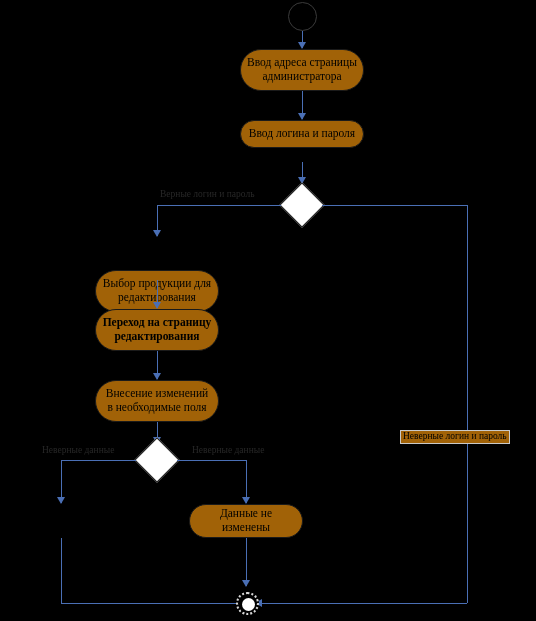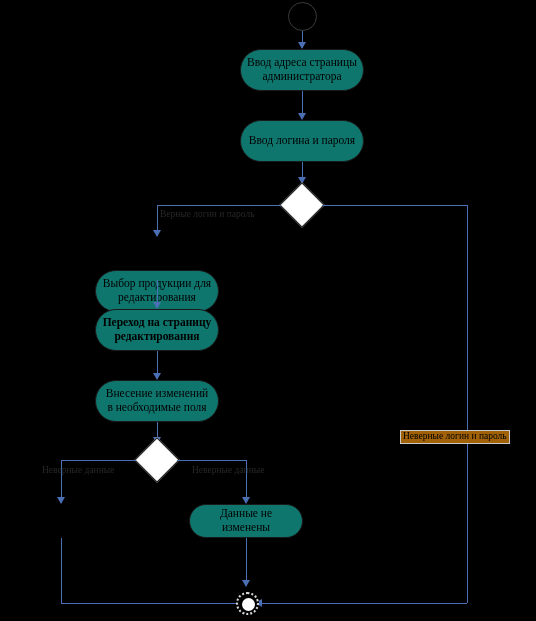--- a/index.html
+++ b/index.html
@@ -12,21 +12,21 @@
     width: 536px;
     height: 621px;
     background: #000000;
     overflow: hidden;
     font-family: "Liberation Serif", "DejaVu Serif", serif;
   }
 
   
   .activity {
     position: absolute;
-    background: #0f766e;
+    background: #a16207;
     border: 1px solid #1a1a1a;
     border-radius: 22px;
     color: #000000;
     display: flex;
     align-items: center;
     justify-content: center;
     text-align: center;
     line-height: 1.18;
     font-size: 11.5px;
     box-sizing: border-box;
@@ -93,21 +93,20 @@
 
   
   .edge-label {
     position: absolute;
     font-size: 9.5px;
     white-space: nowrap;
     line-height: 1;
   }
   .edge-label.faint {
     color: #272727;
-    margin-top: 20px;
   }
   .edge-label.boxed {
     color: #000000;
     background: #a16207;
     padding: 1px 2px;
     border: 1px solid #c9c9c9;
   }
 </style>
 </head>
 <body>
@@ -119,21 +118,21 @@
   <div class="edge-v" style="left:302px; top:31px; height:17px;"></div>
   <div class="arrow-down" style="left:298px; top:42px;"></div>
 
   <div class="activity" style="left:240px; top:49px; width:124px; height:42px;">
     <span>Ввод адреса страницы администратора</span>
   </div>
 
   <div class="edge-v" style="left:302px; top:91px; height:28px;"></div>
   <div class="arrow-down" style="left:298px; top:113px;"></div>
 
-  <div class="activity" style="left:240px; top:120px; width:124px; height:42px;">
+  <div class="activity" style="left:240px; top:120px; width:124px; height:28px;">
     <span>Ввод логина и пароля</span>
   </div>
 
   <div class="edge-v" style="left:302px; top:162px; height:21px;"></div>
   <div class="arrow-down" style="left:298px; top:177px;"></div>
 
   <div class="diamond" style="left:286px; top:189px; width:32px; height:32px;"></div>
 
   <div class="edge-h" style="left:157px; top:205px; width:124px;"></div>
   <div class="edge-v" style="left:157px; top:205px; height:31px;"></div>

